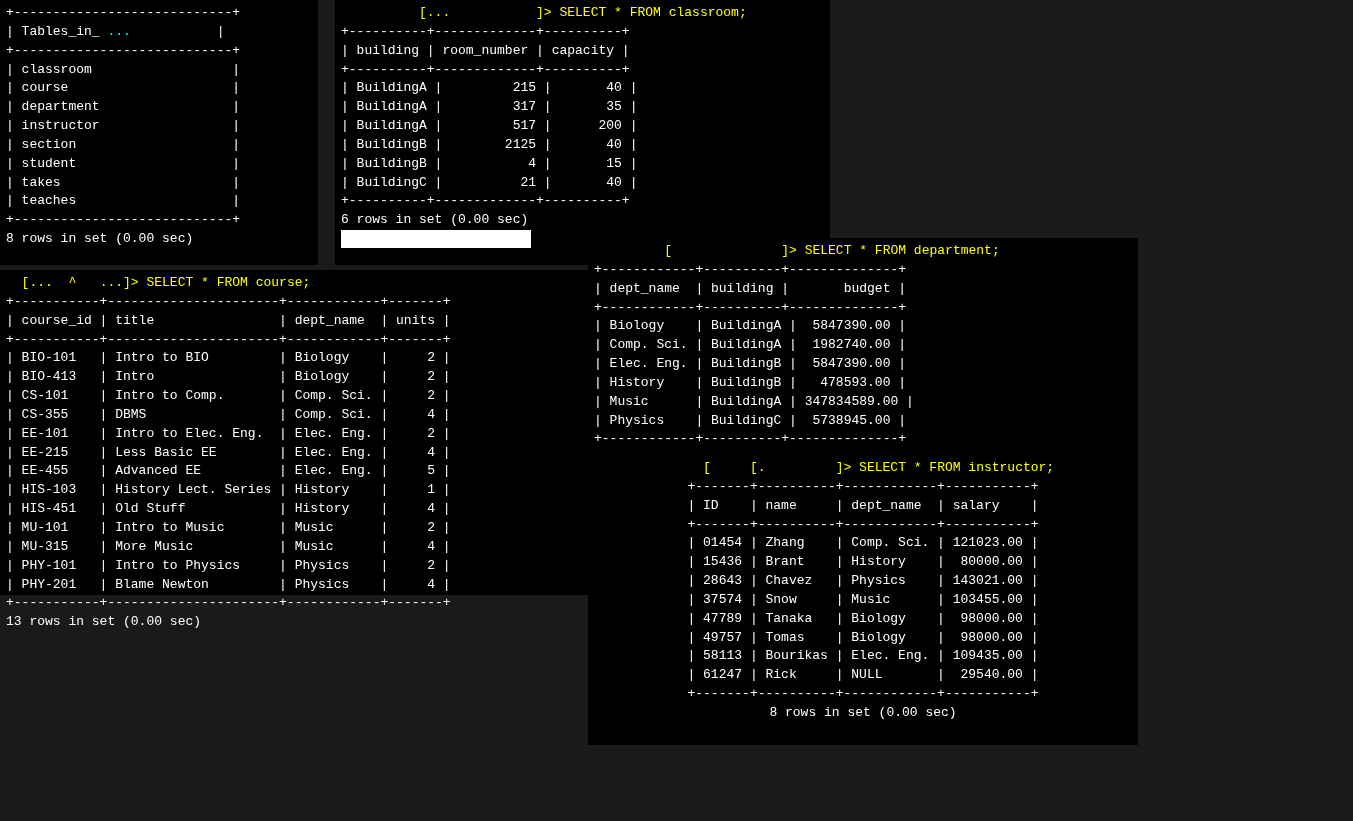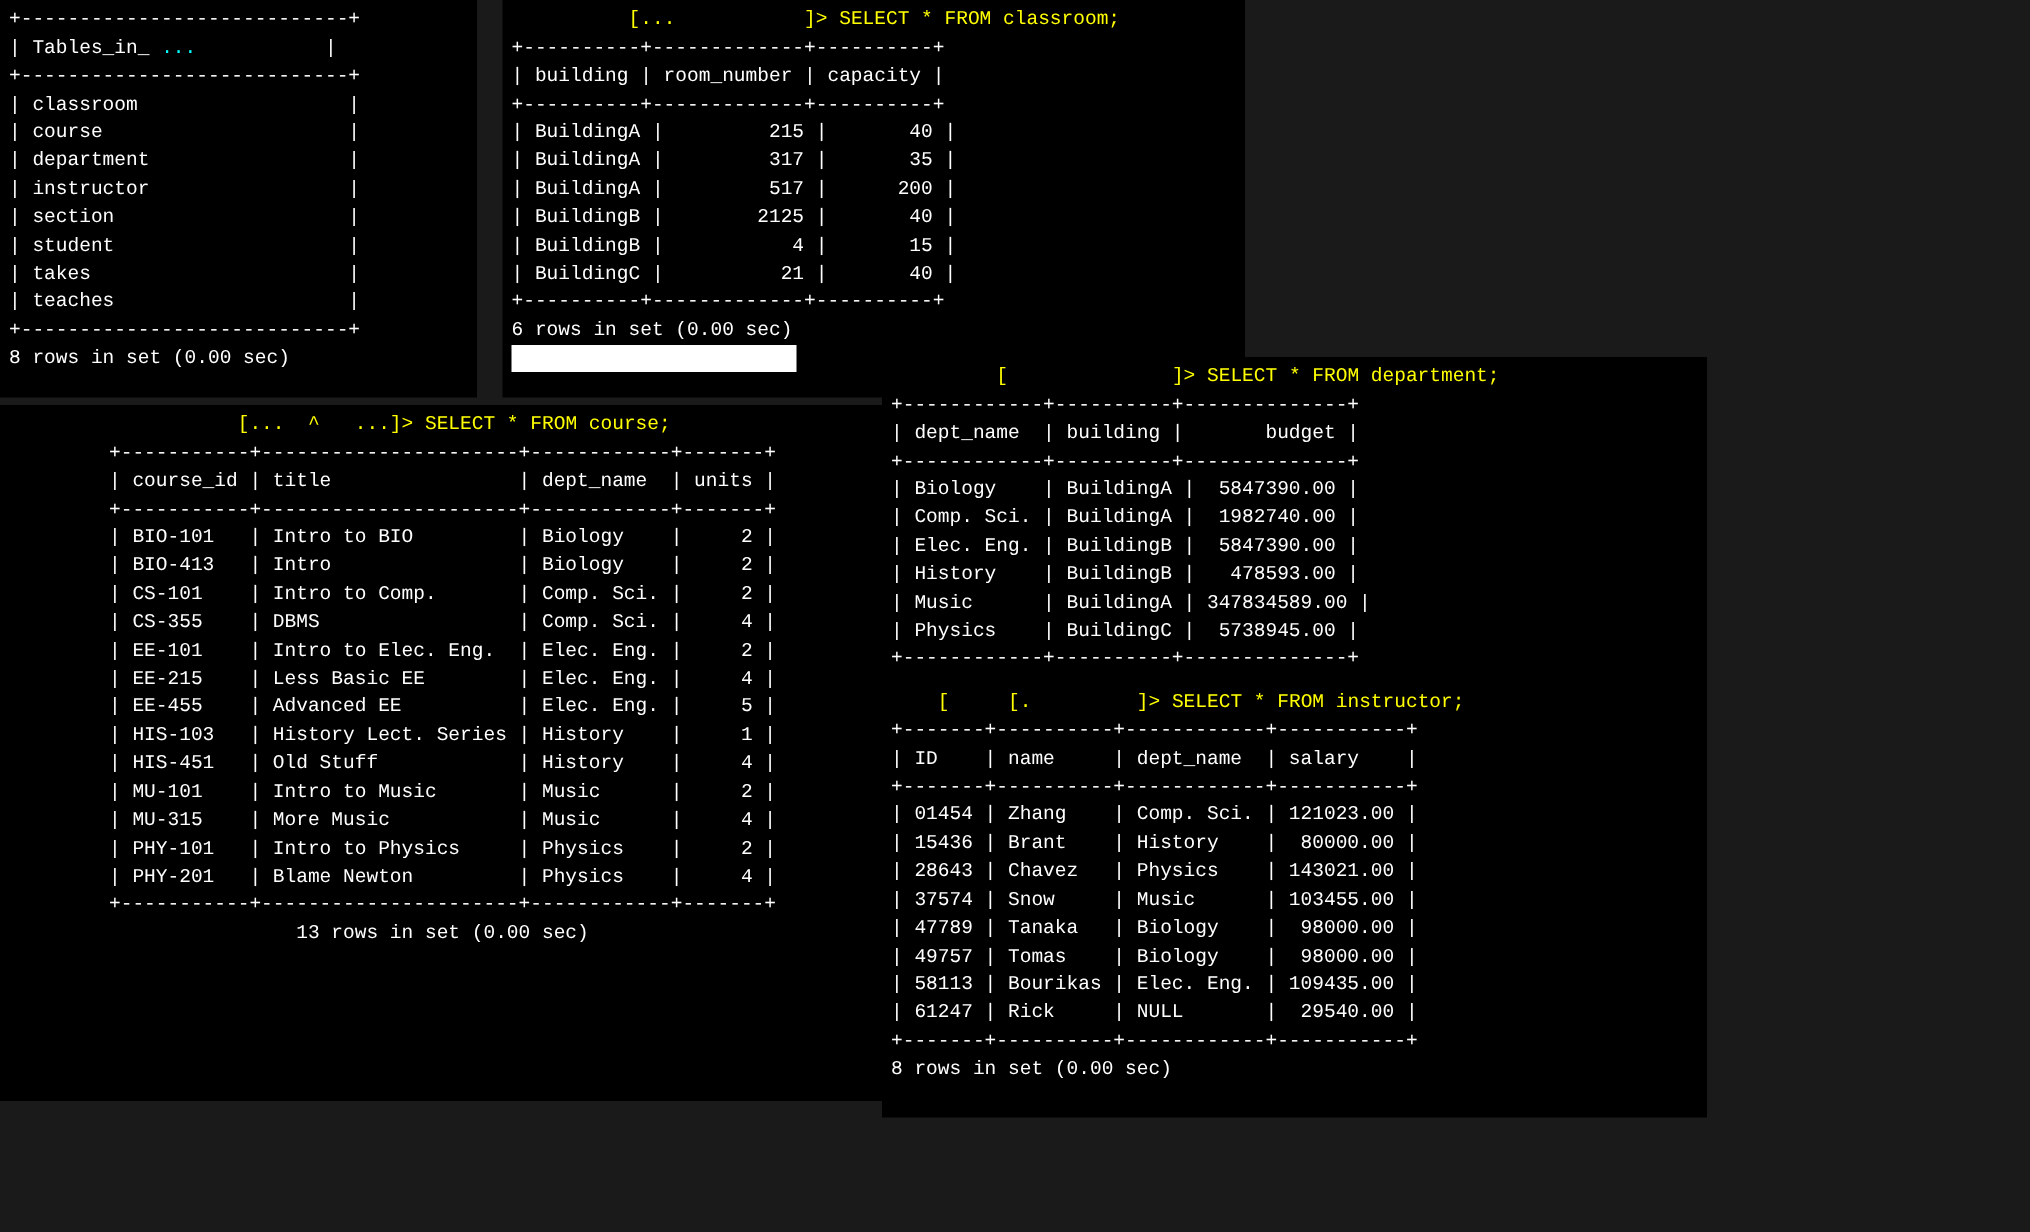--- a/index.html
+++ b/index.html
@@ -48,38 +48,38 @@
       top: 0;
       width: 495px;
       height: 265px;
     }
 
     
     #panel3 {
       left: 0;
       top: 270px;
       width: 590px;
-      height: 464px;
-      text-align: center;
+      height: 325px;
     }
 
     
     #panel4 {
       left: 588px;
       top: 238px;
       width: 550px;
       height: 225px;
     }
 
     
     #panel5 {
       left: 588px;
       top: 455px;
       width: 550px;
       height: 290px;
+      text-align: center;
     }
 
     .input-bar {
       display: inline-block;
       background: #ffffff;
       color: #000000;
       width: 190px;
       height: 18px;
       vertical-align: middle;
     }

